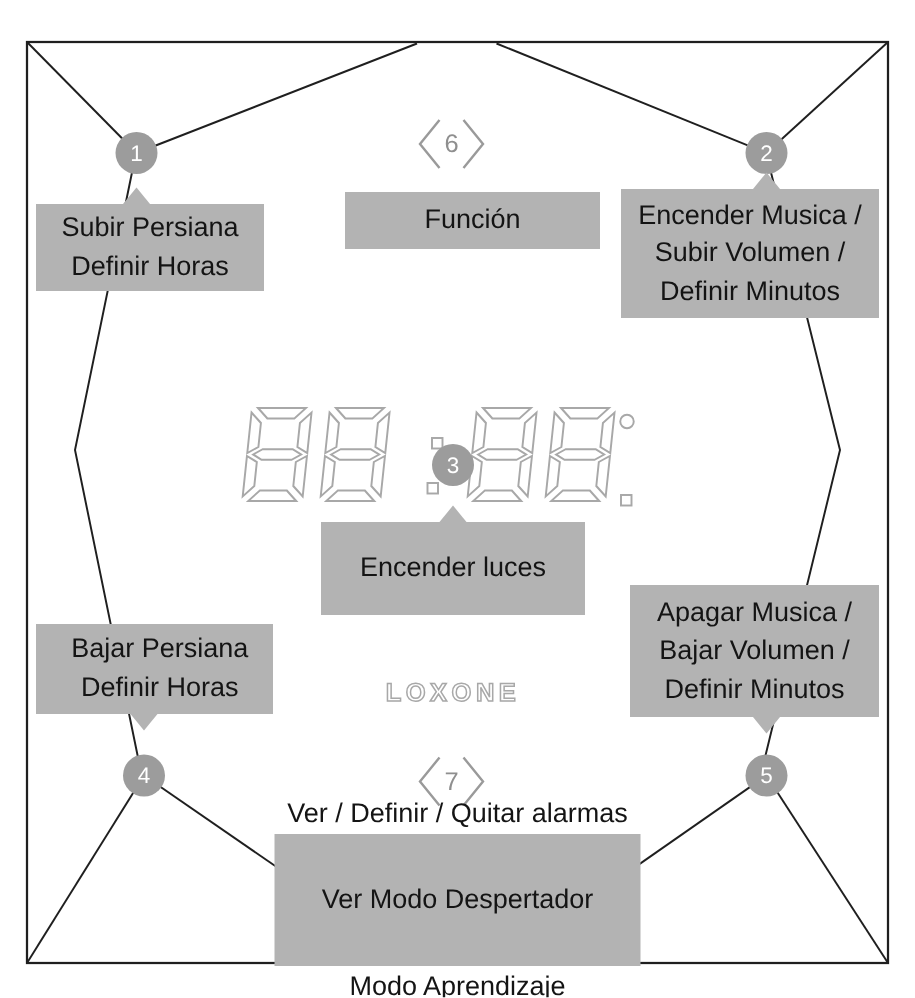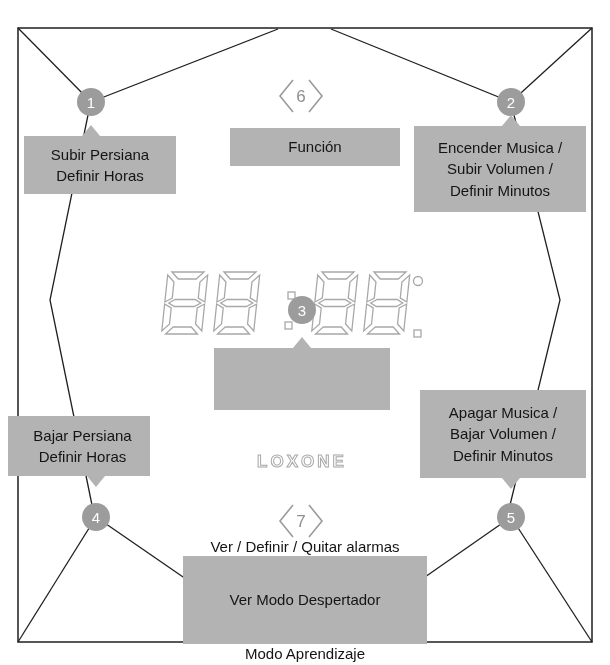--- a/index.html
+++ b/index.html
@@ -12,21 +12,21 @@
     position:absolute; width:28px; height:28px; border-radius:50%;
     background:#9c9c9c; color:#ffffff; display:flex; align-items:center; justify-content:center;
     font-size:15px;
   }
   .chevnum {
     position:absolute; color:#8f8f8f; font-size:17px;
     transform:translate(-50%,-50%); line-height:1;
   }
   .label {
     position:absolute; background:#b3b3b3; color:#141414;
-    font-size:15px; line-height:1.42; text-align:center;
+    font-size:18px; line-height:1.42; text-align:center;
     display:flex; flex-direction:column; align-items:center; justify-content:center;
     padding:6px 4px;
   }
   .tri-up {
     position:absolute; width:0; height:0;
     border-left:9px solid transparent; border-right:9px solid transparent;
     border-bottom:11px solid #b3b3b3;
   }
   .tri-down {
     position:absolute; width:0; height:0;
@@ -122,23 +122,24 @@
     <div>Función</div>
   </div>
 
   <div class="label" style="left:414px; top:126px; width:172px; height:86px;">
     <div>Encender Musica /</div>
     <div>Subir Volumen /</div>
     <div>Definir Minutos</div>
   </div>
 
   <div class="label" style="left:214px; top:348px; width:176px; height:62px;">
+    <div>Encender luces</div>
   </div>
 
-  <div class="label" style="left:8px; top:416px; width:142px; height:60px;padding-left:11px;">
+  <div class="label" style="left:24px; top:416px; width:158px; height:60px;padding-left:11px;">
     <div>Bajar Persiana</div>
     <div>Definir Horas</div>
   </div>
 
   <div class="label" style="left:420px; top:390px; width:166px; height:88px;">
     <div>Apagar Musica /</div>
     <div>Bajar Volumen /</div>
     <div>Definir Minutos</div>
   </div>
 

